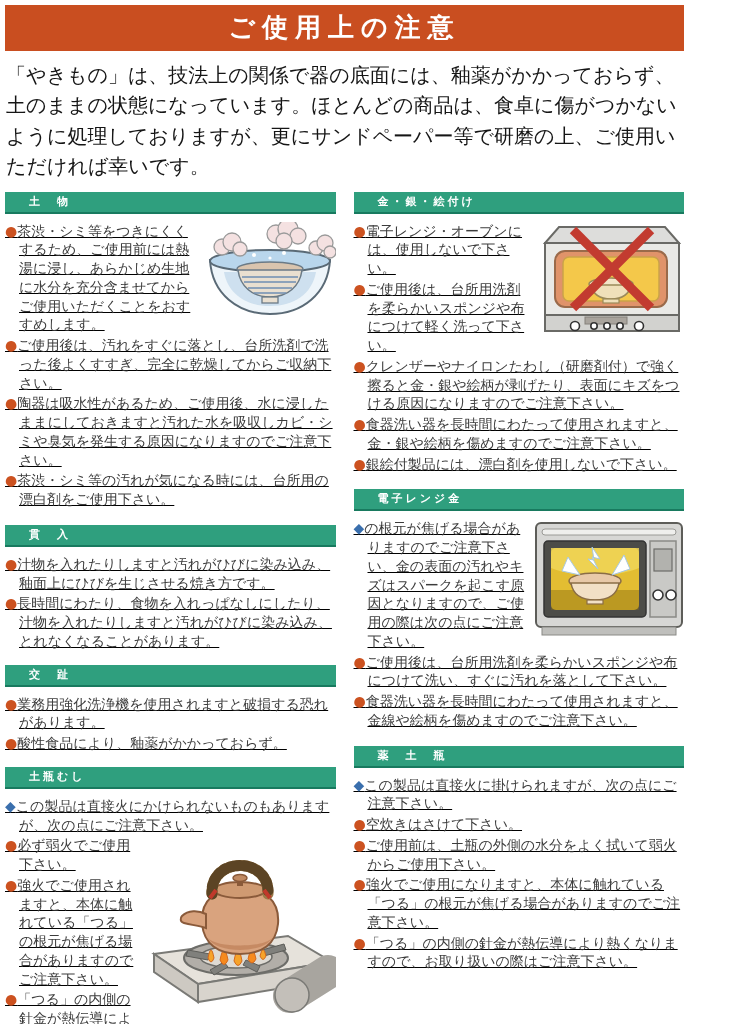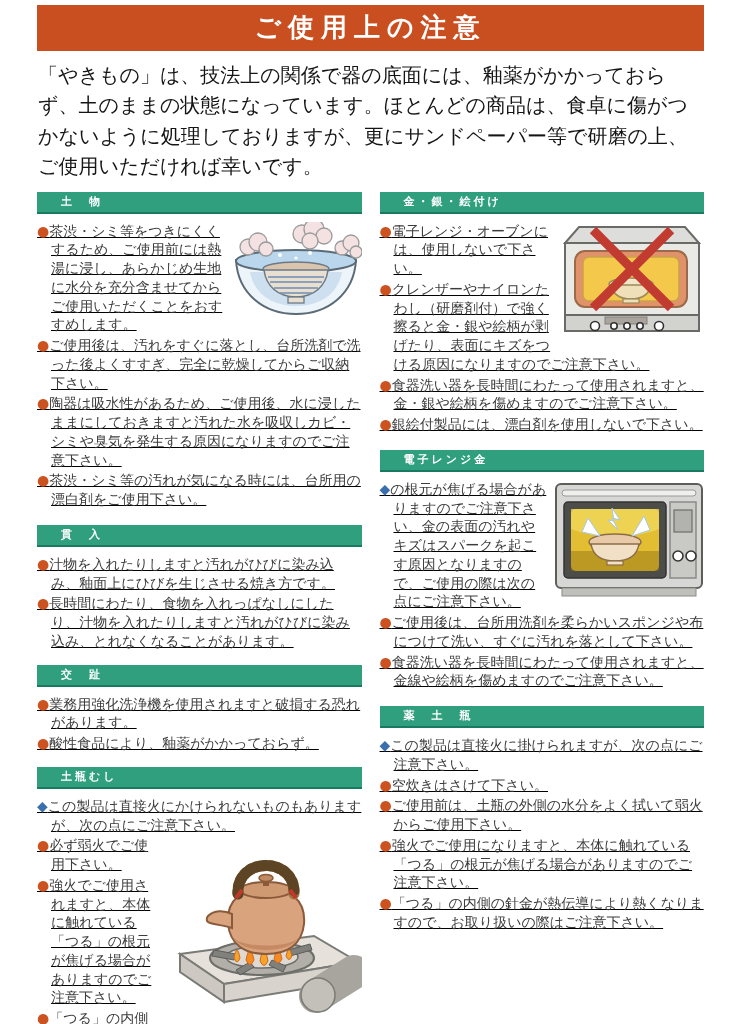--- a/index.html
+++ b/index.html
@@ -9,21 +9,21 @@
     --bullet:#cc5220;
     --diamond:#3a6fad;
     --body-text:#3c3c3c;
   }
   *{box-sizing:border-box;}
   html,body{margin:0;padding:0;}
   body{
     width:741px;height:1024px;overflow:hidden;background:#ffffff;
     font-family:"DejaVu Sans","Liberation Sans",sans-serif;
   }
-  .page{width:689px;height:1024px;padding:5px 5px 0 17px;margin-left:20px;}
+  .page{width:689px;height:1024px;padding:5px 5px 0 5px;}
   .banner{
     background:var(--header-bg);
     color:#fff;text-align:center;
     font-size:26px;font-weight:bold;letter-spacing:7px;
     padding:5px 0 6px 0;
   }
   .intro{
     font-family:Liberation Serif, serif;
     font-size:20px;line-height:1.52;color:#151515;
     margin:9px 1px 10px 1px;
@@ -209,20 +209,21 @@
                   <circle cx="100" cy="104" r="4.5"></circle>
               </g>
               <g stroke="#c23b30" stroke-width="9" stroke-linecap="butt">
                 <line x1="34" y1="8" x2="112" y2="86"></line>
                 <line x1="112" y1="8" x2="34" y2="86"></line>
               </g>
             </svg>
           </div>
           <ul class="items">
               <li class="item circle"><span class="marker">●</span><span class="txt">電子レンジ・オーブンには、使用しないで下さい。</span></li>
+              <li class="item circle"><span class="marker">●</span><span class="txt">ご使用後は、台所用洗剤を柔らかいスポンジや布につけて軽く洗って下さい。</span></li>
               <li class="item circle"><span class="marker">●</span><span class="txt">クレンザーやナイロンたわし（研磨剤付）で強く擦ると金・銀や絵柄が剥げたり、表面にキズをつける原因になりますのでご注意下さい。</span></li>
               <li class="item circle"><span class="marker">●</span><span class="txt">食器洗い器を長時間にわたって使用されますと、金・銀や絵柄を傷めますのでご注意下さい。</span></li>
               <li class="item circle"><span class="marker">●</span><span class="txt">銀絵付製品には、漂白剤を使用しないで下さい。</span></li>
             </ul>
           <div class="clear"></div>
         </div>
       </section>
 
       <section class="sec">
         <h2 class="sec-head">電子レンジ金</h2>

